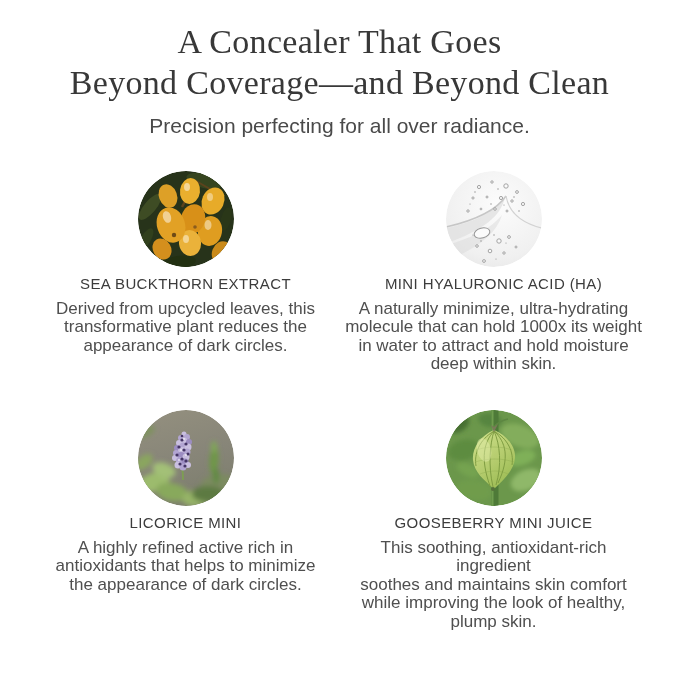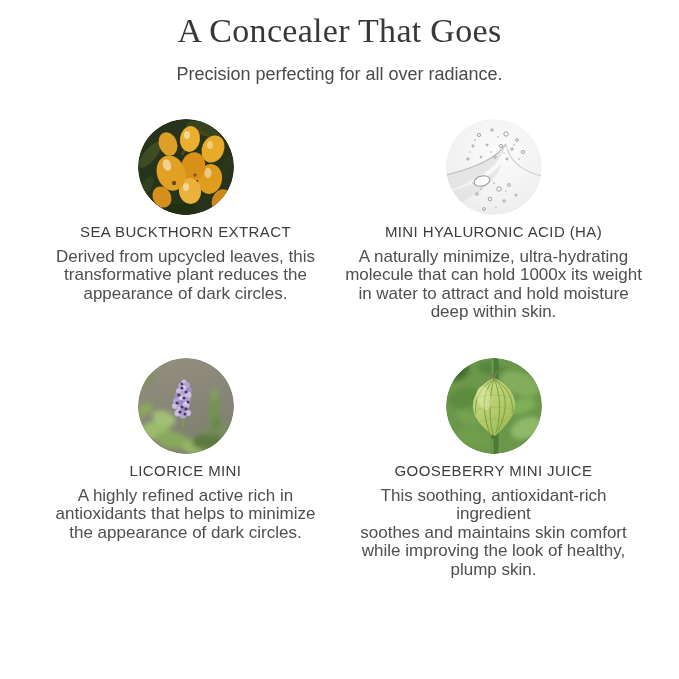--- a/index.html
+++ b/index.html
@@ -5,34 +5,34 @@
   html, body { margin: 0; padding: 0; background: #ffffff; }
   .page {
     position: relative;
     width: 679px;
     height: 679px;
     background: #ffffff;
     overflow: hidden;
     font-family: "Liberation Sans", sans-serif;
     -webkit-font-smoothing: antialiased;
   }
-  header { text-align: center; padding-top: 11px; }
+  header { text-align: center; padding-top: 22px; }
   .title {
     font-family: "Liberation Serif", serif;
     font-weight: 400;
     font-size: 34px;
     line-height: 1.2;
     letter-spacing: 0.3px;
     color: #383838;
     margin: 0;
   }
   .title span { display: block; }
   .subtitle {
     margin: 10px 0 0 0;
-    font-size: 18px;
+    font-size: 21px;
     line-height: 24px;
     color: #4a4a4a;
   }
   .grid {
     margin-top: 33px;
     display: grid;
     grid-template-columns: 300px 300px;
     grid-template-rows: 239px auto;
     column-gap: 8px;
     justify-content: center;
@@ -68,20 +68,21 @@
   }
 </style>
 </head>
 <body>
 
 <div class="page">
 
   <header>
     <h1 class="title">
       <span>A Concealer That Goes</span>
+      <span>Beyond Coverage—and Beyond Clean</span>
     </h1>
     <p class="subtitle">Precision perfecting for all over radiance.</p>
   </header>
 
   <div class="grid">
 
     <section class="cell">
       <div class="photo">
         <svg viewBox="0 0 96 96" xmlns="http://www.w3.org/2000/svg">
           <defs>

